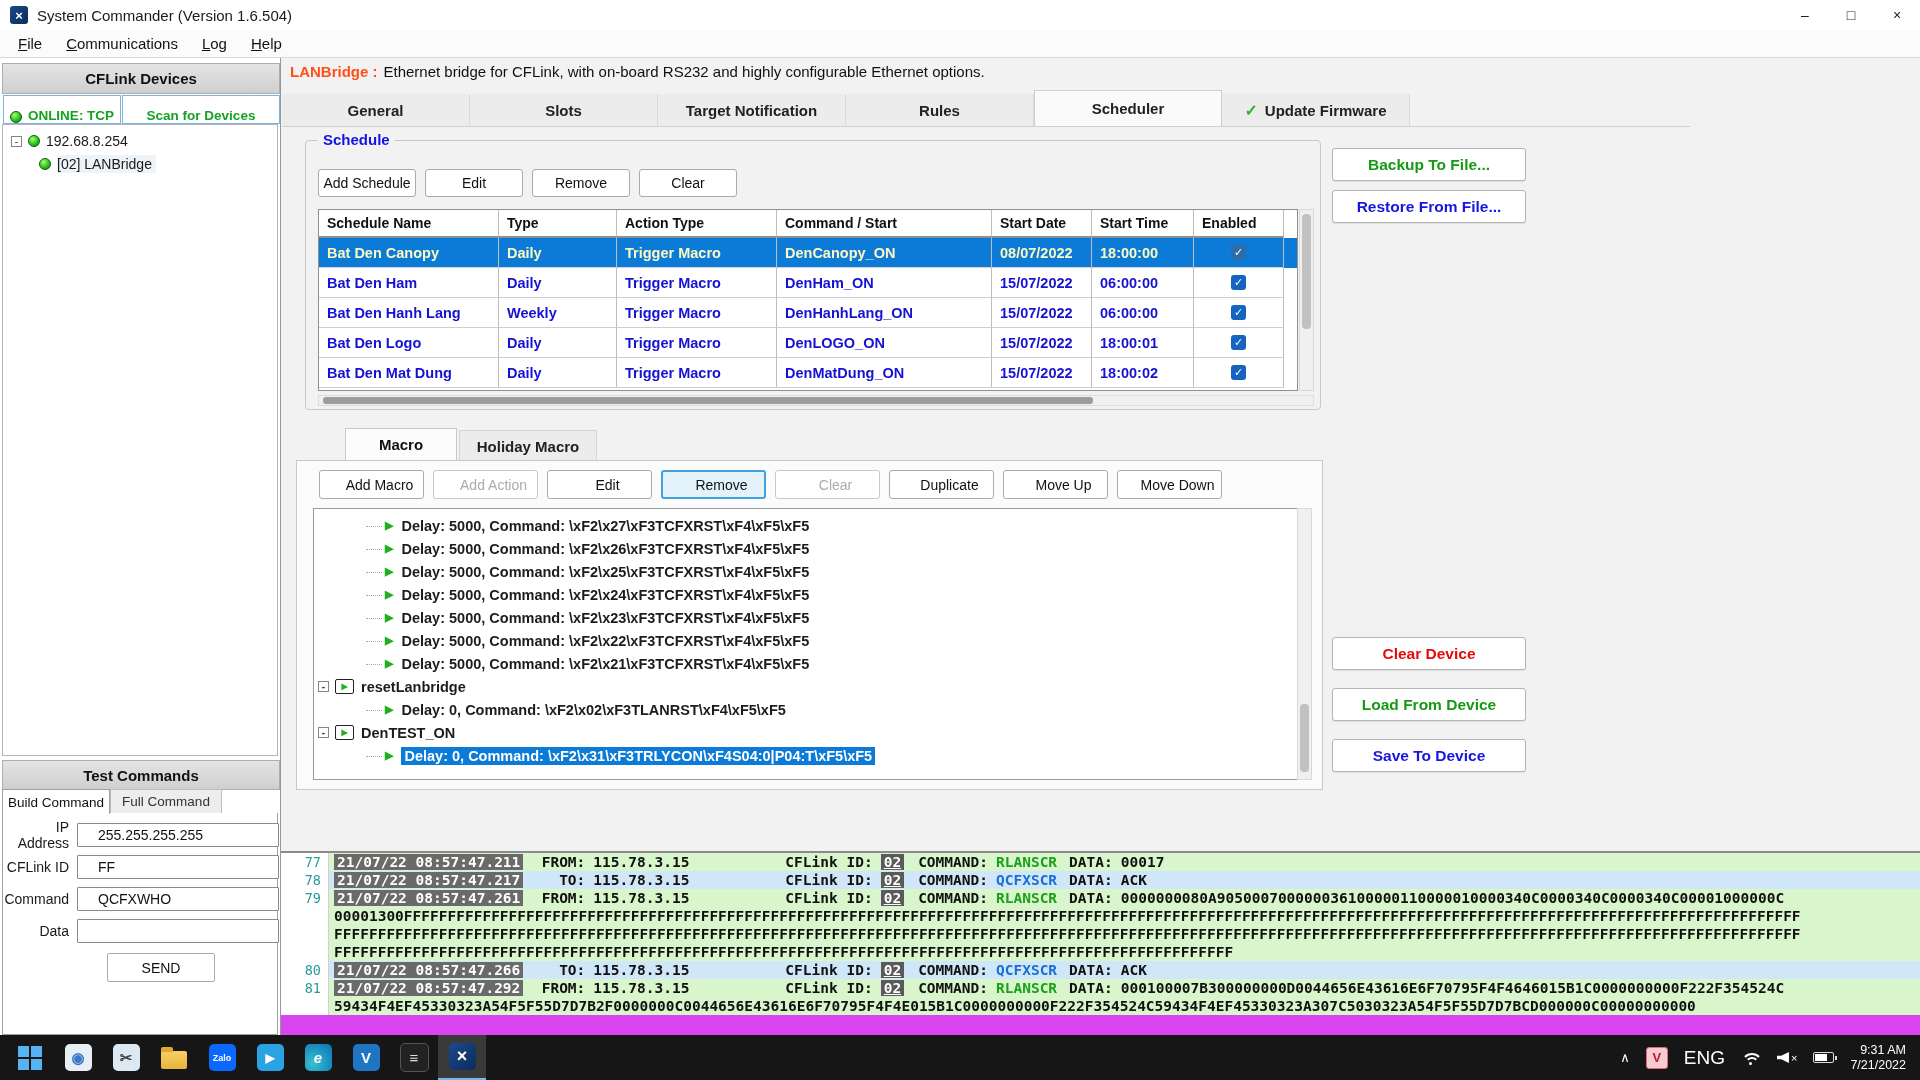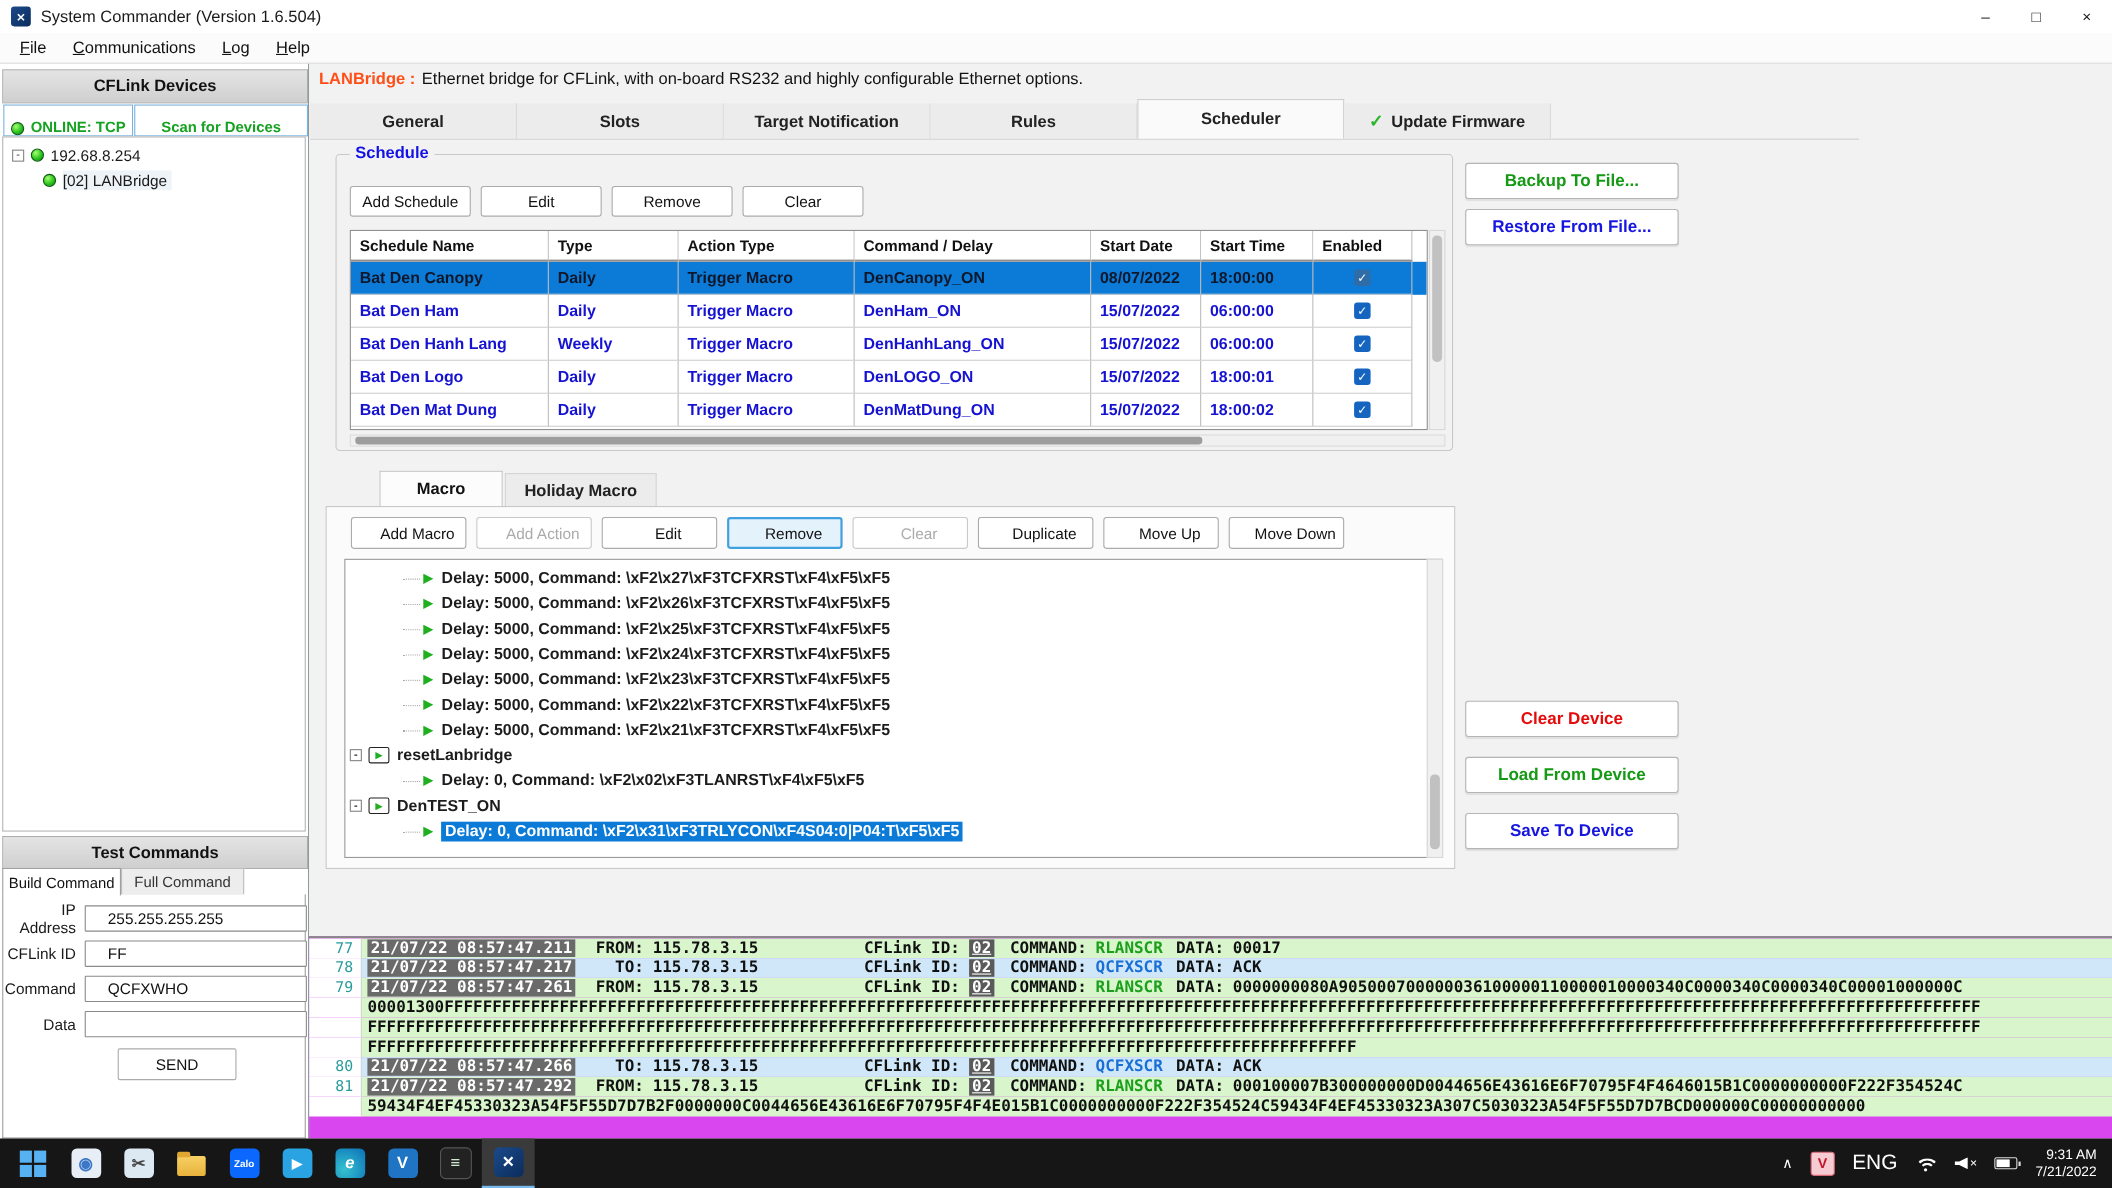--- a/index.html
+++ b/index.html
@@ -47,28 +47,28 @@
   #tabstrip{left:1px;top:32px;width:1408px;height:36px;border-bottom:1px solid #cfcfcf;display:flex;align-items:flex-end;}
   .tab{width:188px;height:32px;background:#ececec;border-right:1px solid #dadada;display:flex;align-items:center;justify-content:center;
        font-weight:bold;font-size:15px;color:#222;box-sizing:border-box;gap:7px;}
   .tab.active{background:#fafafa;height:36px;border:1px solid #cfcfcf;border-bottom:none;}
   .tab-check{color:#2db52d;font-weight:bold;font-size:16px;}
   
   #sched-group{left:24px;top:82px;width:1014px;height:268px;border:1px solid #c8c8c8;border-radius:4px;}
   #sched-legend{position:absolute;top:-10px;left:12px;background:#f2f2f2;padding:0 5px;color:#1212e6;font-weight:bold;font-size:15px;}
   #sched-btns{position:absolute;top:28px;left:12px;display:flex;gap:9px;}
   .btn{background:#fff;border:1px solid #ababab;border-radius:3px;height:28px;display:flex;align-items:center;justify-content:center;font-size:14px;color:#111;box-sizing:border-box;}
-  #sched-btns .btn{width:110px;}
+  #sched-btns .btn{width:98px;}
   #sched-table{position:absolute;top:68px;left:12px;width:980px;height:182px;border:1px solid #8f8f8f;background:#fff;overflow:hidden;box-sizing:border-box;}
   .trow{display:grid;grid-template-columns:180px 118px 160px 215px 100px 102px 90px;}
   .trow>div{border-right:1px solid #bdbdbd;border-bottom:1px solid #cfcfcf;padding:0 8px;display:flex;align-items:center;height:30px;box-sizing:border-box;}
   .thead>div{font-weight:bold;color:#111;height:28px;border-bottom:2px solid #8f8f8f;background:#fff;}
   .trow .cell{color:#1512d2;font-weight:bold;font-size:14.5px;}
   .trow.sel{background:#0c7bd8;}
-  .trow.sel .cell{color:#0f172a;}
+  .trow.sel .cell{color:#fef9c3;}
   .cb{width:15px;height:15px;background:#1565c0;border-radius:3px;color:#fff;font-size:11px;display:flex;align-items:center;justify-content:center;margin:0 auto;}
   .trow.sel .cb{background:#2f6da8;}
   .vscroll{position:absolute;width:15px;background:#f0f0f0;border:1px solid #d8d8d8;box-sizing:border-box;}
   .vthumb{position:absolute;left:2px;width:9px;background:#c1c1c1;border-radius:4px;}
   #sched-vscroll{top:68px;left:993px;height:182px;}
   #sched-hscroll{position:absolute;top:254px;left:12px;width:996px;height:11px;background:#f0f0f0;border:1px solid #dcdcdc;box-sizing:border-box;}
   #sched-hthumb{position:absolute;top:1px;left:4px;width:770px;height:7px;background:#9d9d9d;border-radius:3px;}
   
   .mtab{position:absolute;height:32px;display:flex;align-items:center;justify-content:center;font-size:15px;box-sizing:border-box;}
   #mtab-0{left:64px;top:370px;width:112px;background:#fcfcfc;border:1px solid #c8c8c8;border-bottom:none;font-weight:bold;z-index:2;}
@@ -235,21 +235,21 @@
           <div class="btn">Add Schedule</div>
           <div class="btn">Edit</div>
           <div class="btn">Remove</div>
           <div class="btn">Clear</div>
         </div>
       <div id="sched-table">
           <div class="trow thead">
             <div>Schedule Name</div>
             <div>Type</div>
             <div>Action Type</div>
-            <div>Command / Delay</div>
+            <div>Command / Start</div>
             <div>Start Date</div>
             <div>Start Time</div>
             <div>Enabled</div>
           </div>
           <div class="trow sel">
             <div class="cell">Bat Den Canopy</div>
             <div class="cell">Daily</div>
             <div class="cell">Trigger Macro</div>
             <div class="cell">DenCanopy_ON</div>
             <div class="cell">08/07/2022</div>

